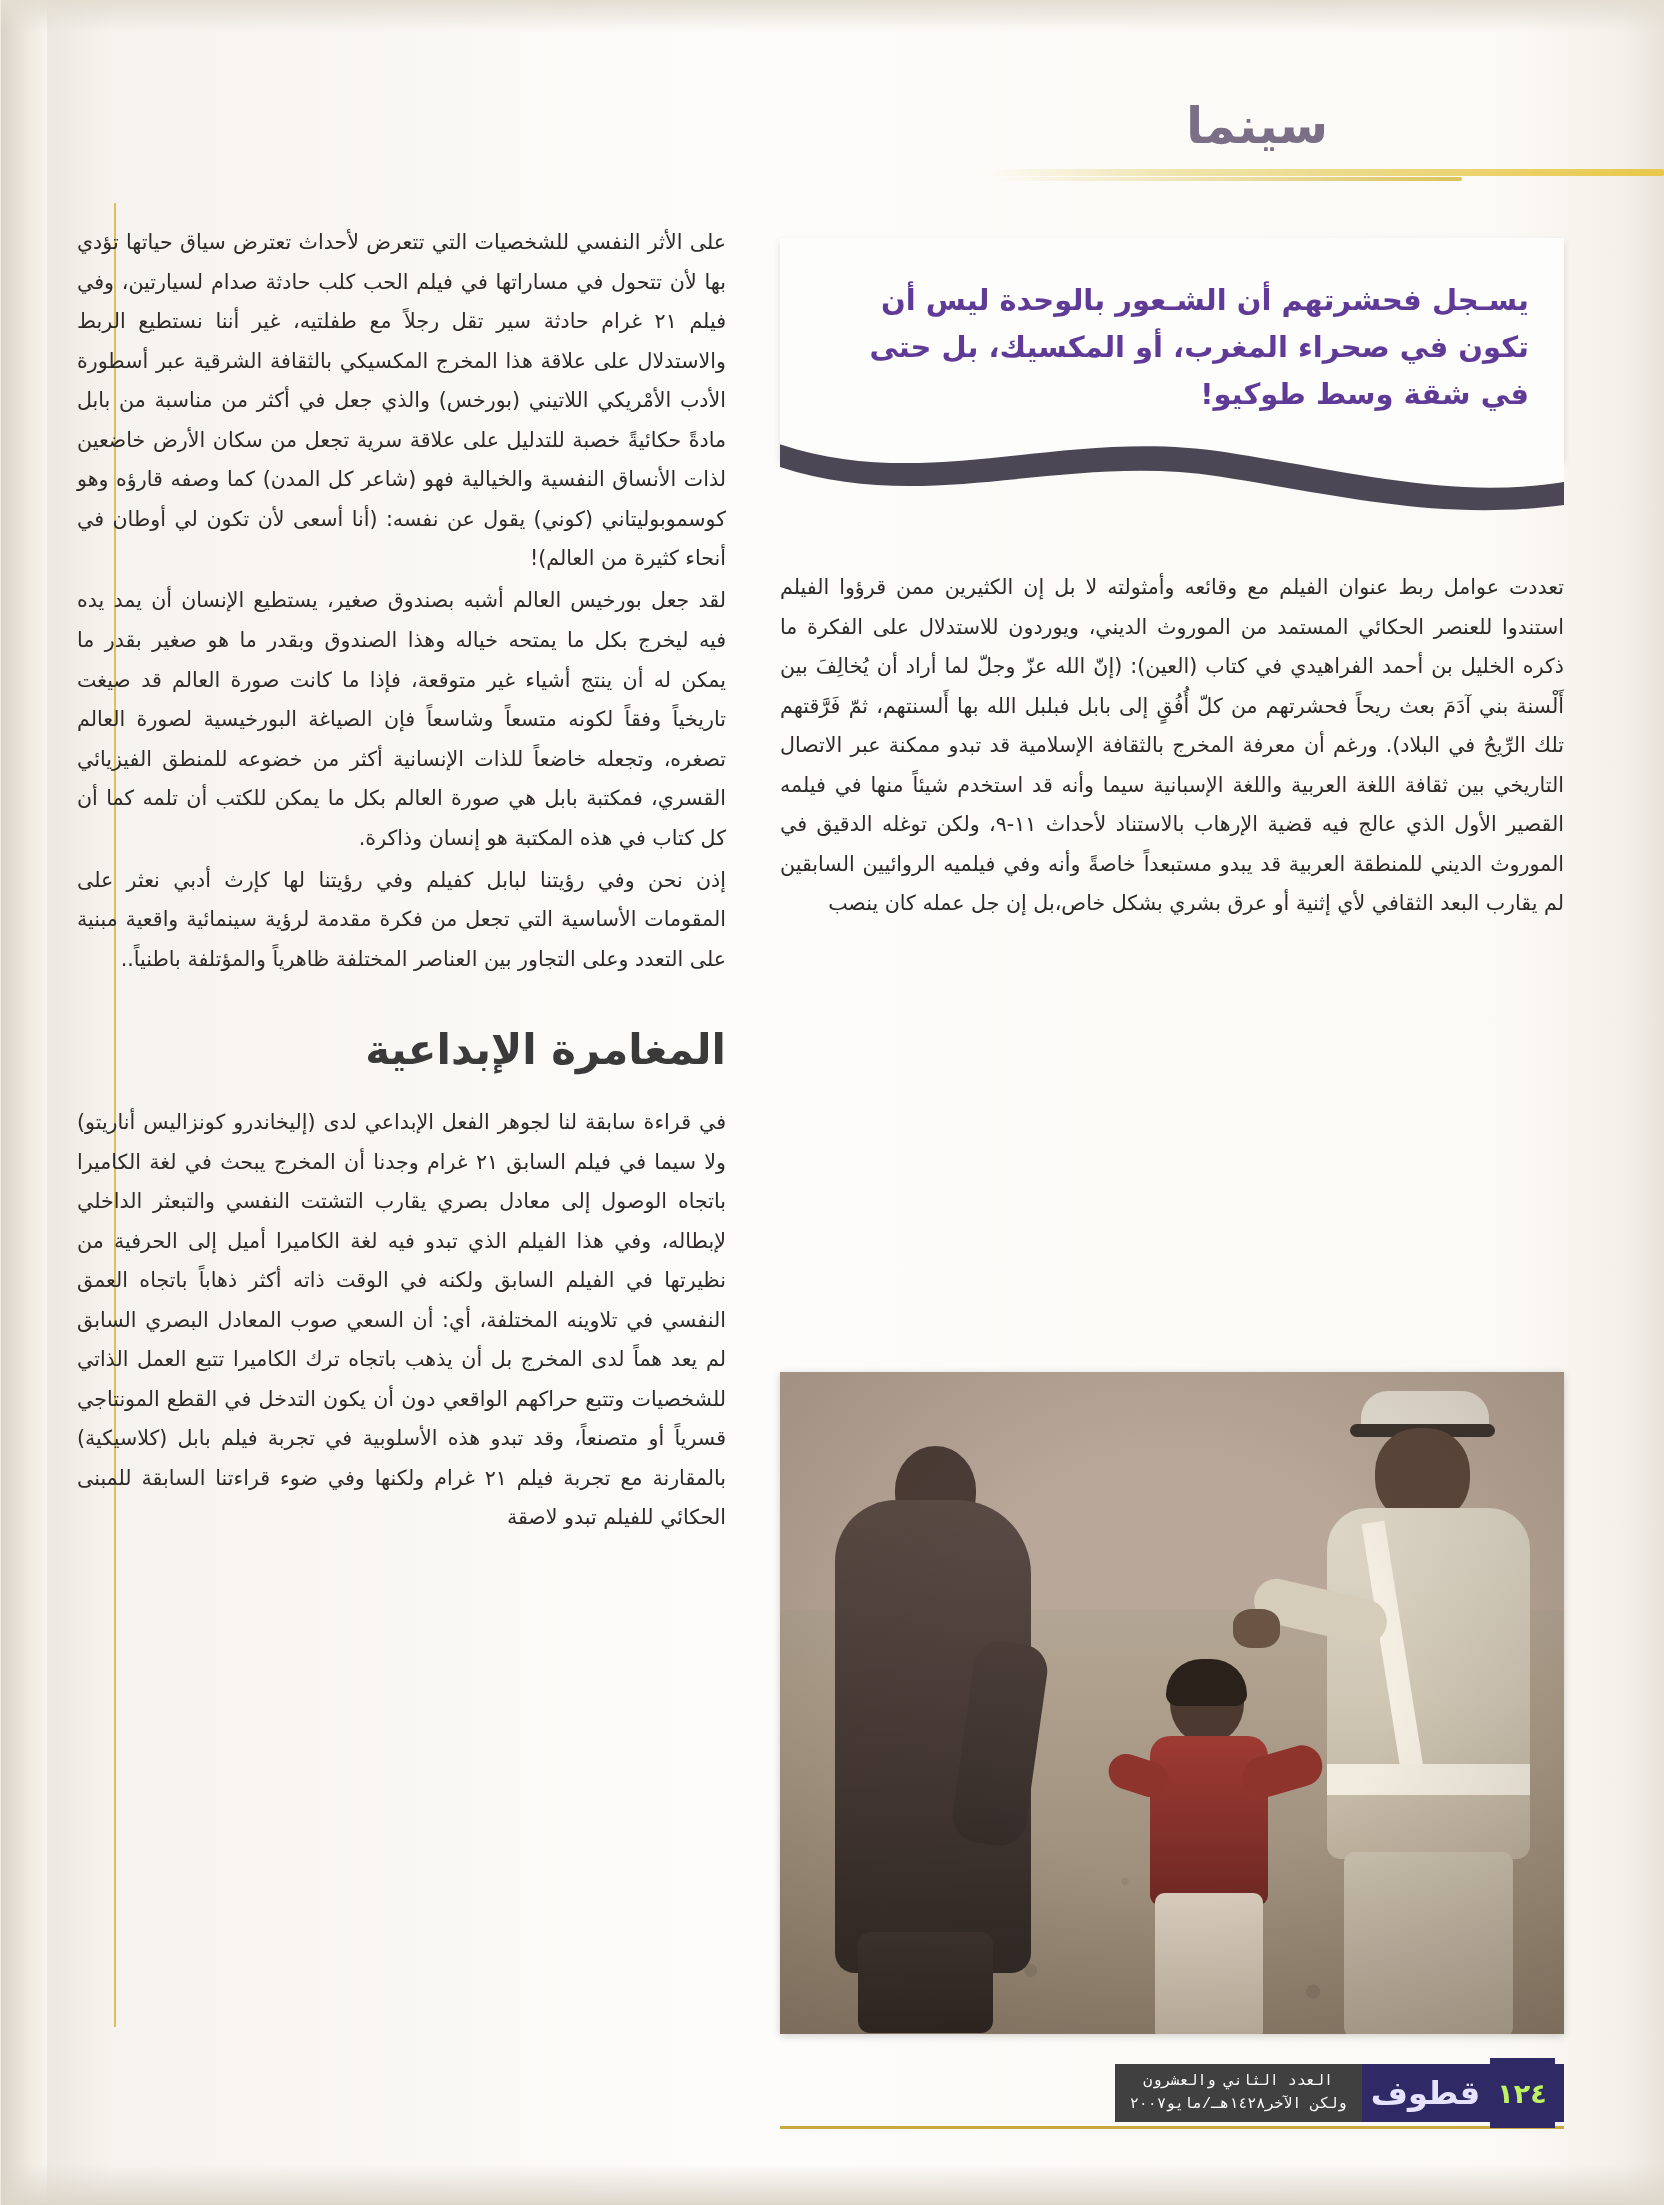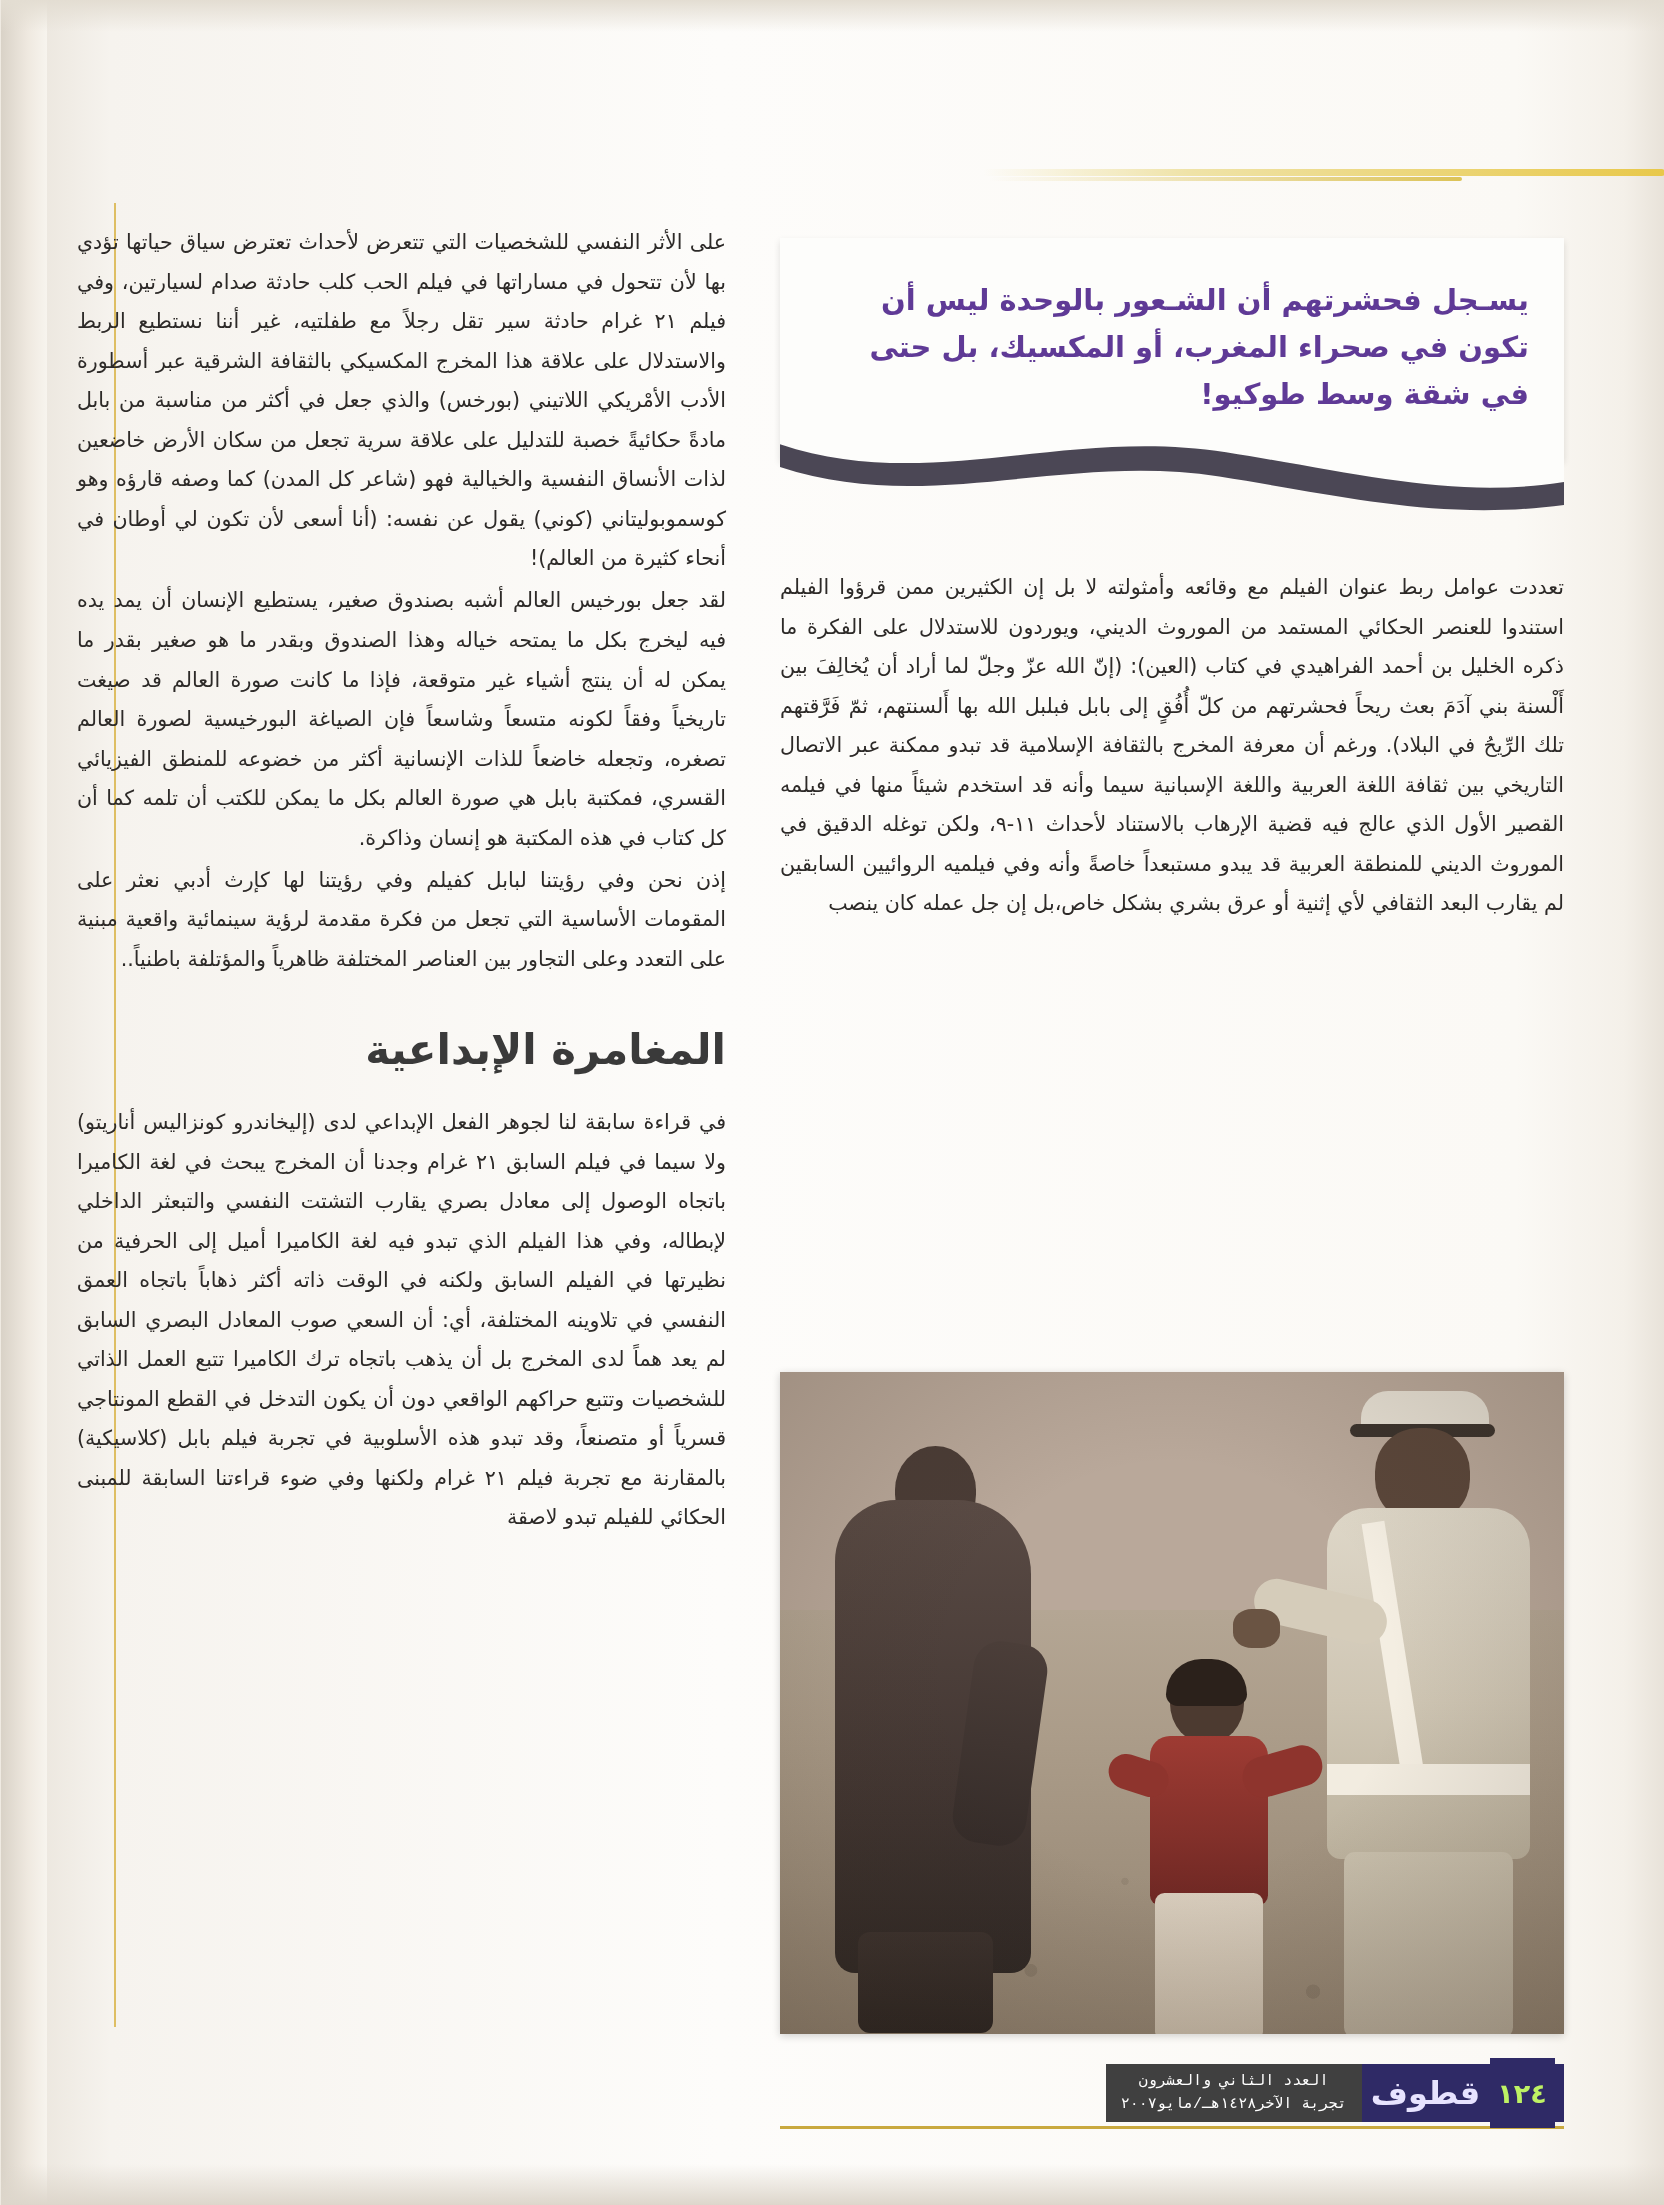--- a/index.html
+++ b/index.html
@@ -249,20 +249,23 @@
 </style>
 </head>
 <body>
 
 <div id="page">
 
   <div id="paper-edge-left"></div>
   <div id="paper-edge-top"></div>
   <div id="left-rule"></div>
 
+  <div id="kicker">
+    <div class="word">سينما</div>
+  </div>
   <div id="kicker-underline"></div>
   <div id="kicker-underline2"></div>
 
   <div id="pullquote">
     <div class="pq-text">يسـجل فحشرتهم أن الشـعور بالوحدة ليس أن تكون في صحراء المغرب، أو المكسيك، بل حتى في شقة وسط طوكيو!</div>
   </div>
   <div id="pq-wave">
     <svg width="784" height="81" viewBox="0 0 1160 120" preserveAspectRatio="none">
       <path d="M0,18 C220,92 420,-8 660,30 C860,62 1000,100 1160,74 L1160,0 L0,0 Z" fill="#fdfdfb"></path>
       <path d="M0,18 C220,92 420,-8 660,30 C860,62 1000,100 1160,74 L1160,108 C980,132 840,96 650,66 C420,30 220,124 0,52 Z" fill="#4b4755"></path>
@@ -317,20 +320,20 @@
     <div class="vignette"></div>
   </div>
 
   <div id="footer">
     <div id="footer-bar"></div>
     <div id="footer-badge">
       <div id="page-number">١٢٤</div>
       <div id="logo">قطوف</div>
       <div id="issue-info">
         <div>العدد الثاني والعشرون</div>
-        <div>تجربة الآخر١٤٢٨هـ/مايو٢٠٠٧</div>
+        <div>ولكن الآخر١٤٢٨هـ/مايو٢٠٠٧</div>
       </div>
     </div>
   </div>
 
   <div id="bottom-shade"></div>
 </div>
 
 
 </body></html>

